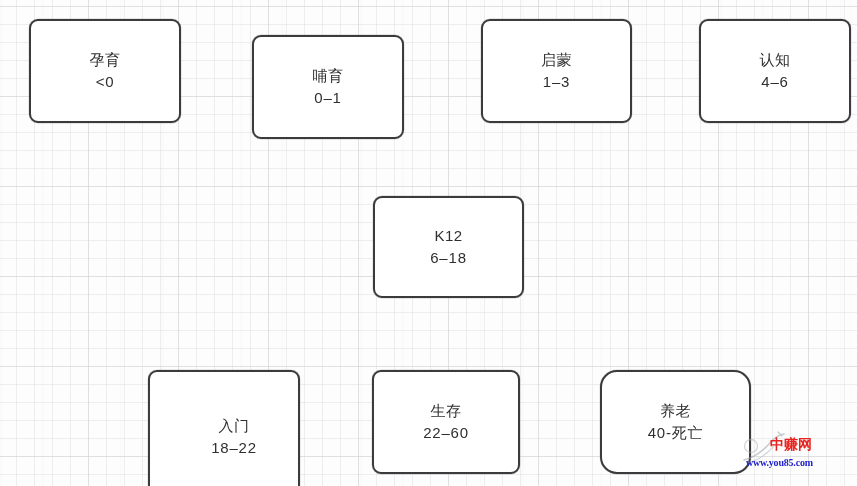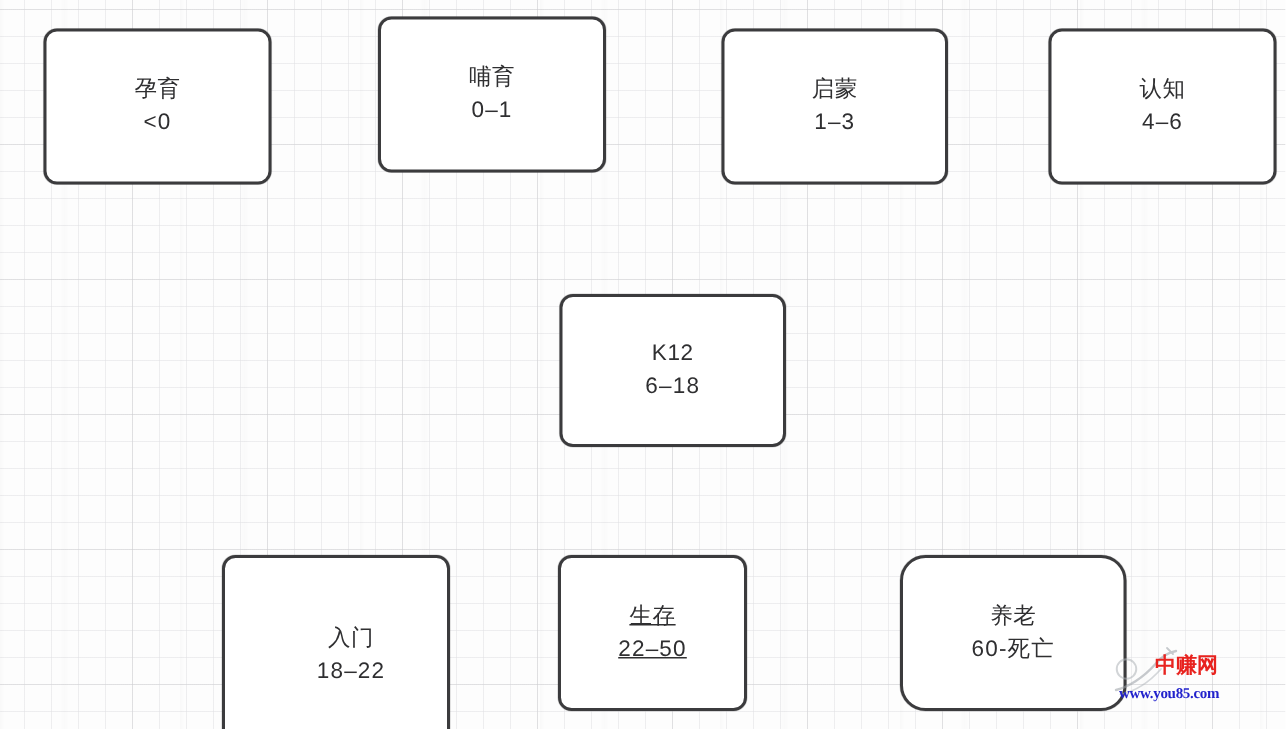--- a/index.html
+++ b/index.html
@@ -125,21 +125,21 @@
 
 <div id="canvas">
 
   <div id="paper-texture"></div>
 
   <div class="node" style="left:29px; top:19px; width:152px; height:104px;">
     <span class="line1">孕育</span>
     <span class="line2">&lt;0</span>
   </div>
 
-  <div class="node" style="left:252px; top:11px; width:152px; height:104px;">
+  <div class="node" style="left:252px; top:35px; width:152px; height:104px;">
     <span class="line1">哺育</span>
     <span class="line2">0–1</span>
   </div>
 
   <div class="node" style="left:481px; top:19px; width:151px; height:104px;">
     <span class="line1">启蒙</span>
     <span class="line2">1–3</span>
   </div>
 
   <div class="node" style="left:699px; top:19px; width:152px; height:104px;">
@@ -150,28 +150,28 @@
   <div class="node" style="left:373px; top:196px; width:151px; height:102px;">
     <span class="line1">K12</span>
     <span class="line2">6–18</span>
   </div>
 
   <div class="node" style="left:148px; top:370px; width:152px; height:134px;padding-left:20px;">
     <span class="line1">入门</span>
     <span class="line2">18–22</span>
   </div>
 
-  <div class="node" style="left:372px; top:370px; width:126px; height:104px;text-decoration:underline;">
+  <div class="node" style="left:372px; top:370px; width:148px; height:104px;">
     <span class="line1">生存</span>
-    <span class="line2">22–50</span>
+    <span class="line2">22–60</span>
   </div>
 
   <div class="node" style="left:600px; top:370px; width:151px; height:104px;border-radius:17px;">
     <span class="line1">养老</span>
-    <span class="line2">60-死亡</span>
+    <span class="line2">40-死亡</span>
   </div>
 
   <div id="watermark">
     <svg class="wm-swoosh" viewBox="0 0 46 34">
       <path d="M2 30 C10 28 20 22 28 13 C32 8 36 5 42 4" fill="none" stroke="#9aa0a6" stroke-width="1.6" stroke-linecap="round"></path>
       <path d="M5 33 C14 31 24 25 32 16" fill="none" stroke="#b5babf" stroke-width="1.2" stroke-linecap="round"></path>
       <circle cx="9" cy="16" r="6.5" fill="none" stroke="#aeb3b8" stroke-width="1.3"></circle>
       <path d="M36 2 L40 6" stroke="#9aa0a6" stroke-width="1.2" stroke-linecap="round"></path>
     </svg>
     <div class="wm-cn">中赚网</div>

